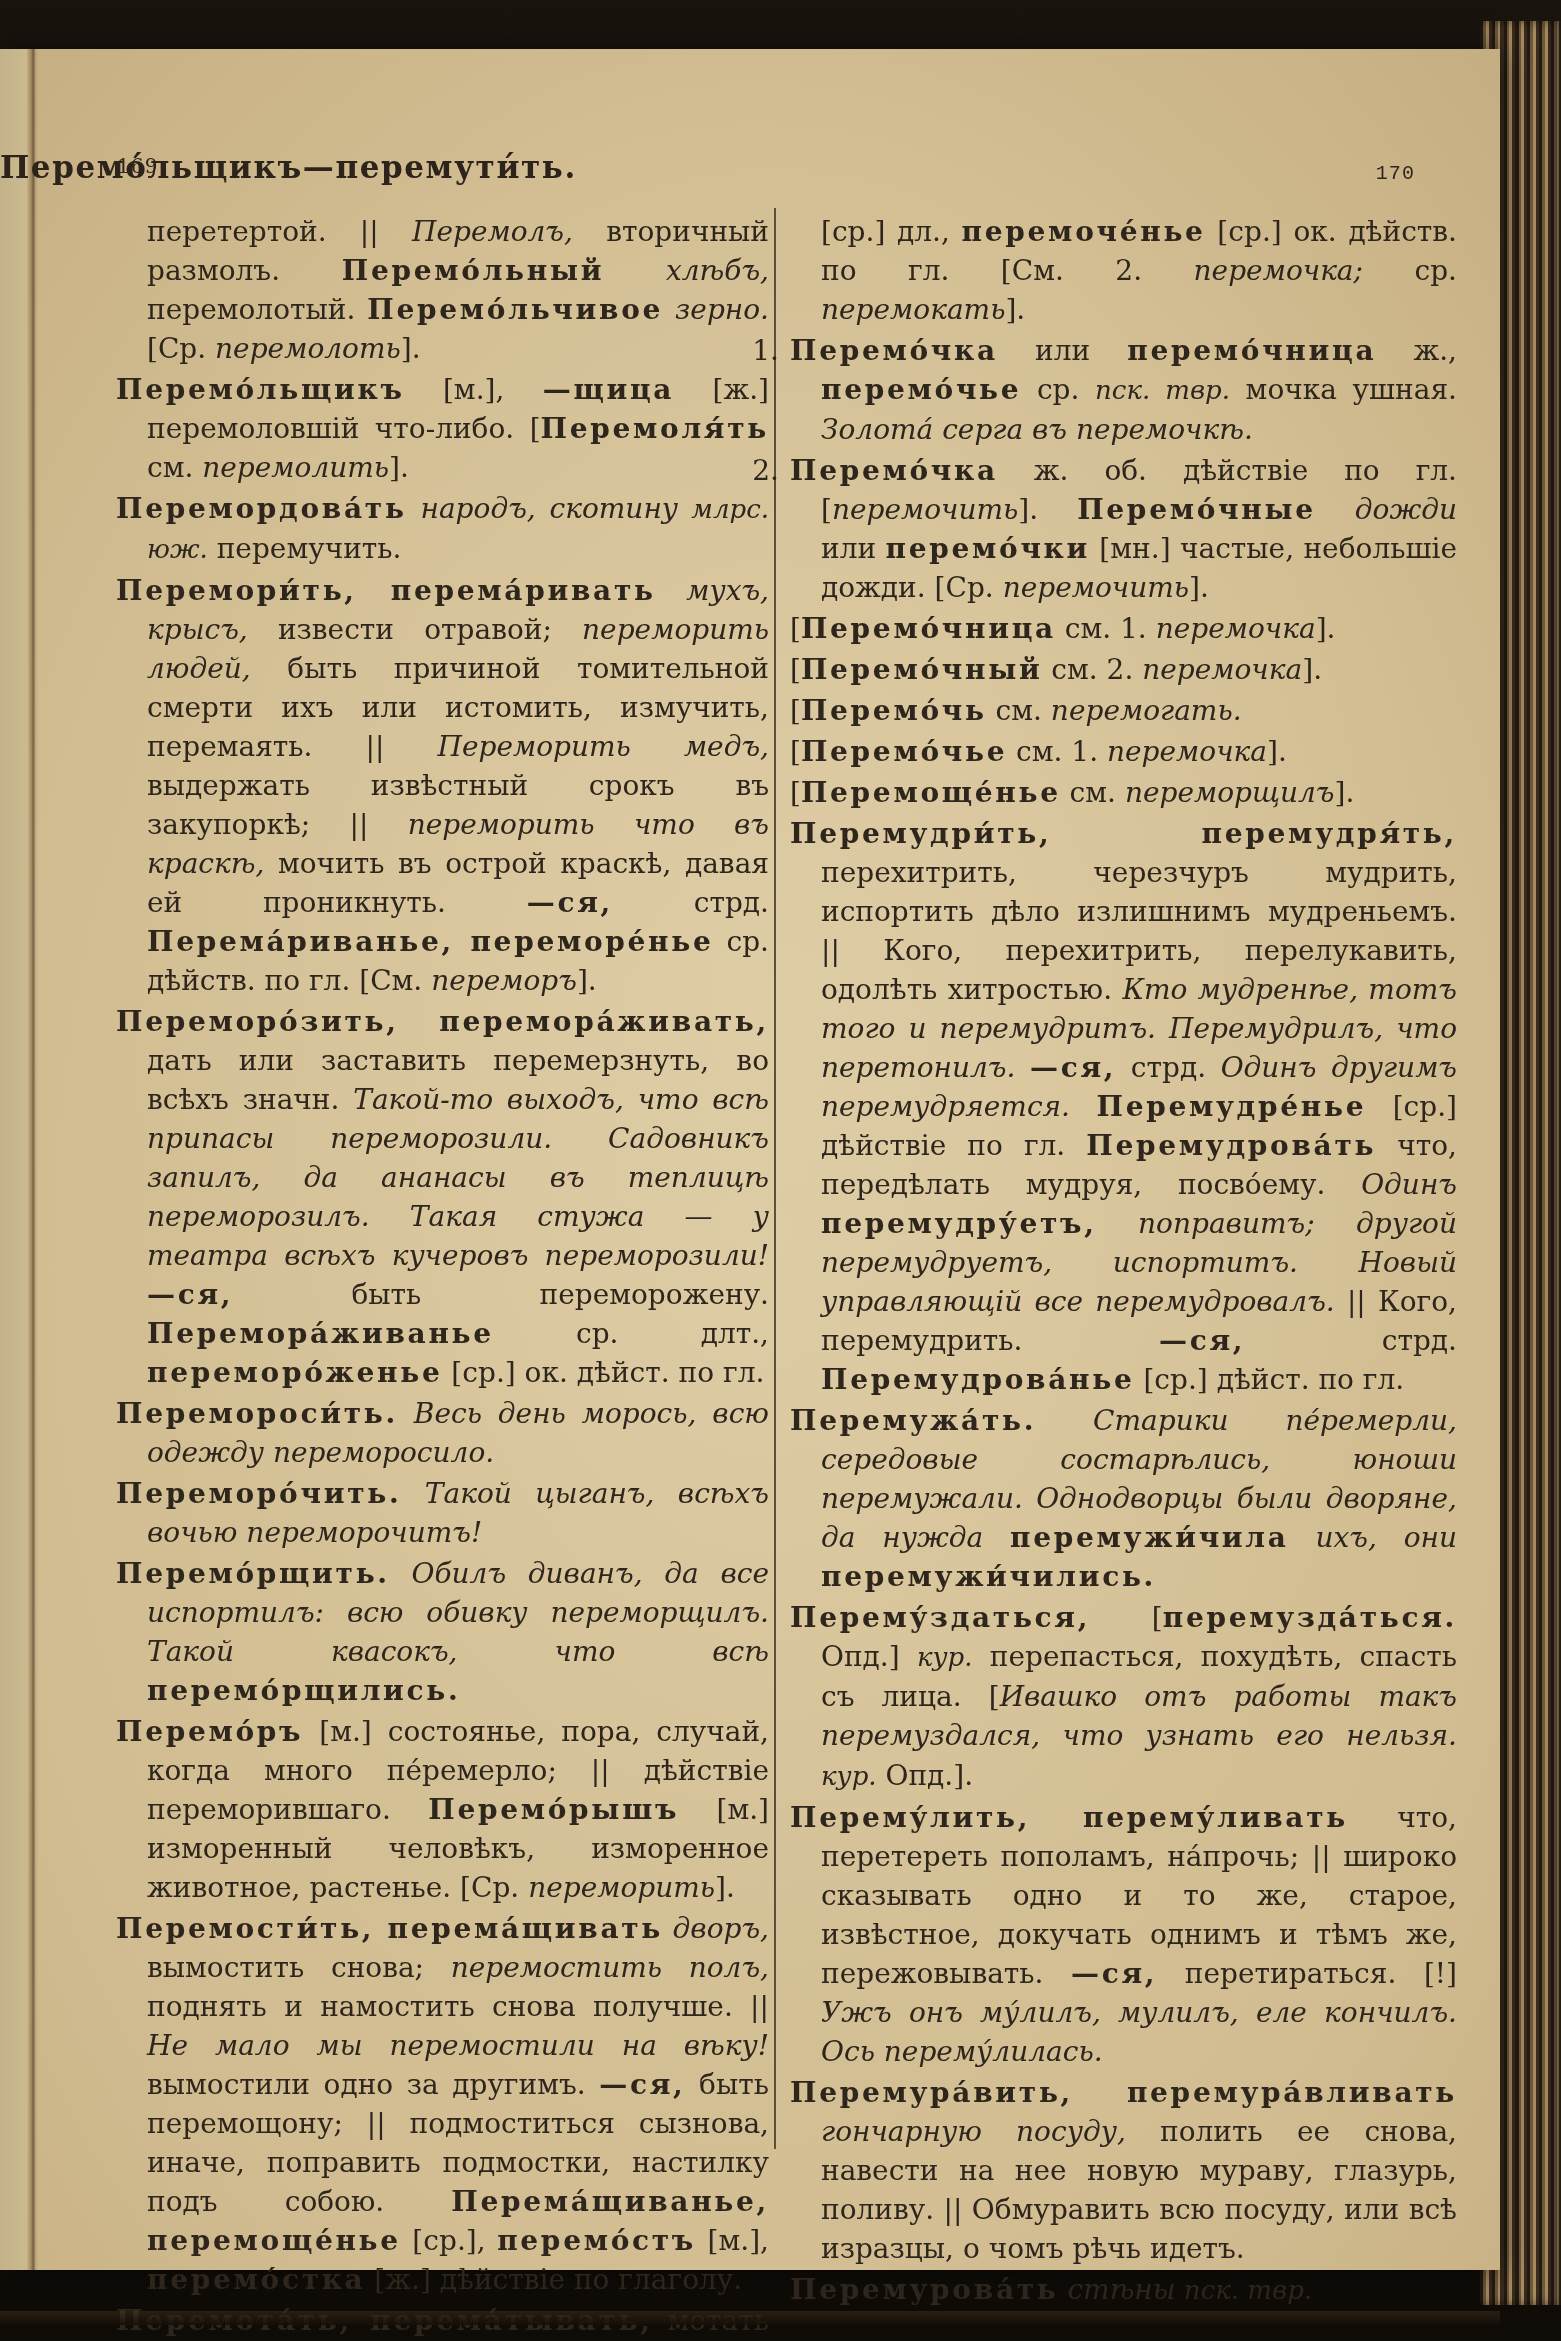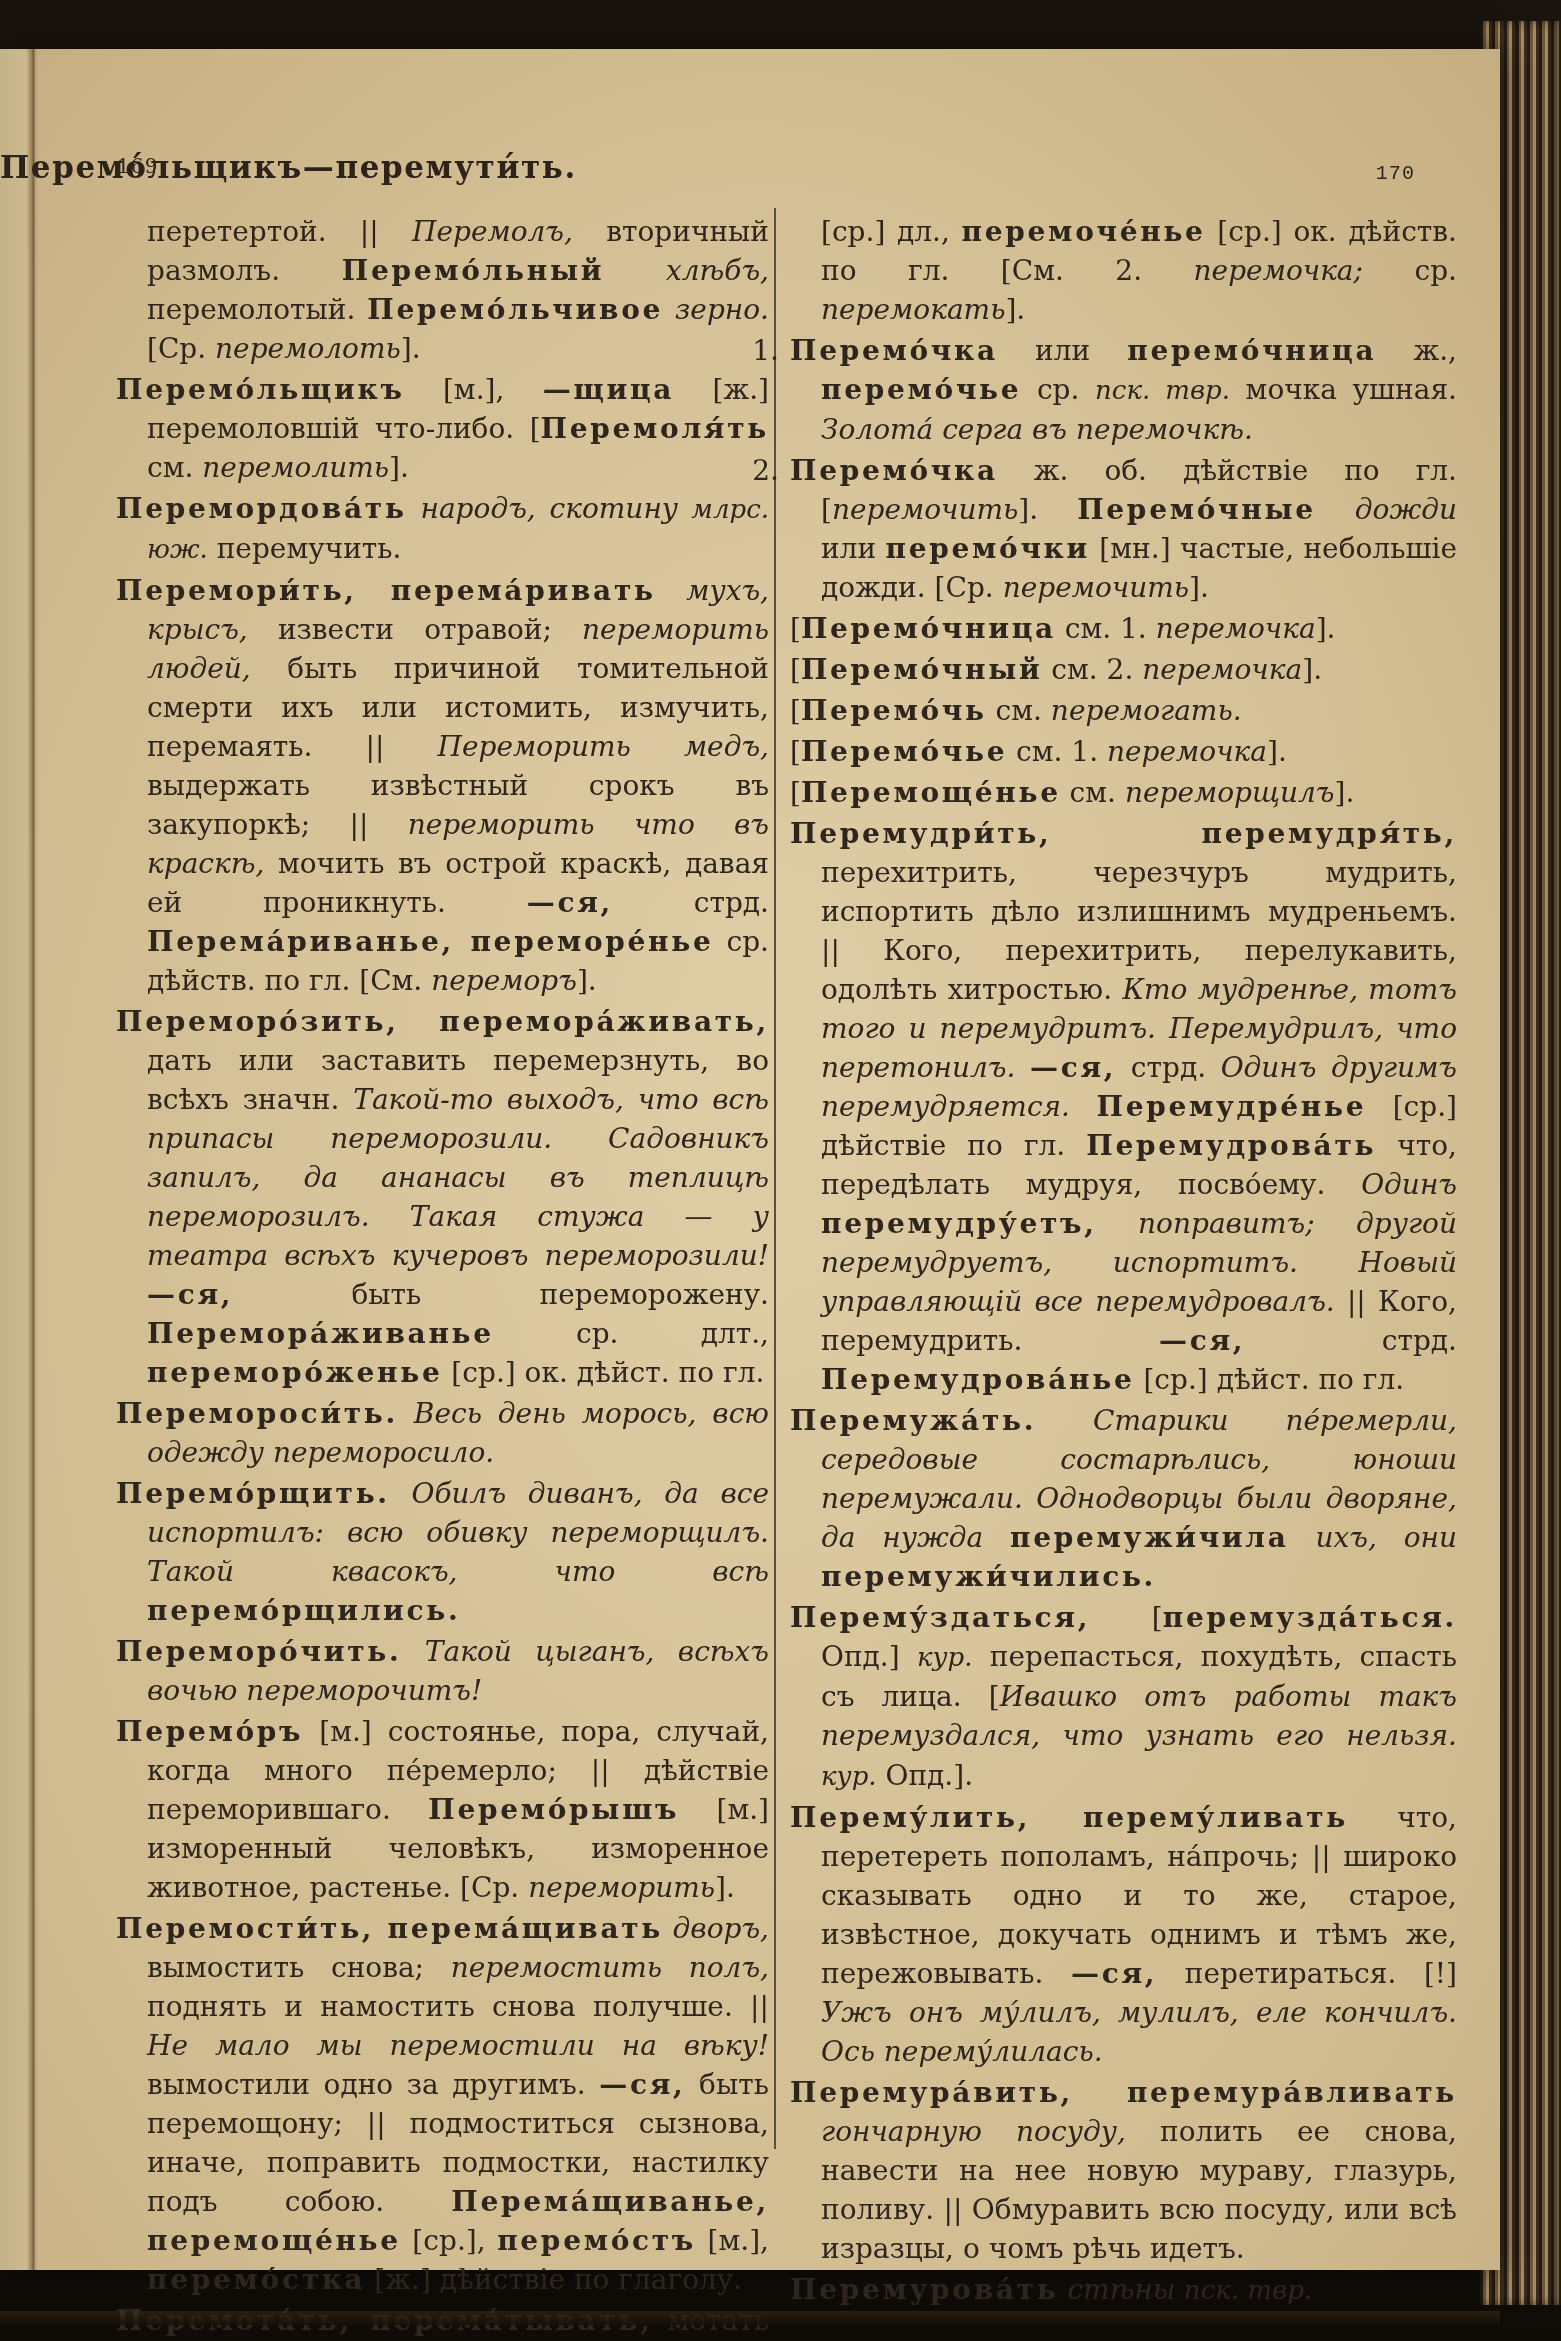--- a/index.html
+++ b/index.html
@@ -85,22 +85,22 @@
 
   <div class="column-rule"></div>
 
   <div class="column left">
       <div class="entry cont"><span class="p">перетертой. || </span><span class="i">Перемолъ,</span><span class="p"> вторичный размолъ. </span><span class="b">Перемо́льный</span><span class="i"> хлѣбъ,</span><span class="p"> перемолотый. </span><span class="b">Перемо́льчивое</span><span class="i"> зерно.</span><span class="p"> [Ср. </span><span class="i">перемолоть</span><span class="p">].</span></div>
       <div class="entry"><span class="b">Перемо́льщикъ</span><span class="p"> [м.], </span><span class="b">—щица</span><span class="p"> [ж.] перемоловшій что-либо. [</span><span class="b">Перемоля́ть</span><span class="p"> см. </span><span class="i">перемолить</span><span class="p">].</span></div>
       <div class="entry"><span class="b">Перемордова́ть</span><span class="i"> народъ, скотину</span><span class="a"> млрс. юж.</span><span class="p"> перемучить.</span></div>
       <div class="entry"><span class="b">Перемори́ть, перема́ривать</span><span class="i"> мухъ, крысъ,</span><span class="p"> извести отравой; </span><span class="i">переморить людей,</span><span class="p"> быть причиной томительной смерти ихъ или истомить, измучить, перемаять. || </span><span class="i">Переморить медъ,</span><span class="p"> выдержать извѣстный срокъ въ закупоркѣ; || </span><span class="i">переморить что въ краскѣ,</span><span class="p"> мочить въ острой краскѣ, давая ей проникнуть. </span><span class="b">—ся,</span><span class="p"> стрд. </span><span class="b">Перема́риванье, переморе́нье</span><span class="p"> ср. дѣйств. по гл. [См. </span><span class="i">переморъ</span><span class="p">].</span></div>
       <div class="entry"><span class="b">Переморо́зить, перемора́живать,</span><span class="p"> дать или заставить перемерзнуть, во всѣхъ значн. </span><span class="i">Такой-то выходъ, что всѣ припасы переморозили. Садовникъ запилъ, да ананасы въ теплицѣ переморозилъ. Такая стужа — у театра всѣхъ кучеровъ переморозили!</span><span class="p"> </span><span class="b">—ся,</span><span class="p"> быть переморожену. </span><span class="b">Перемора́живанье</span><span class="p"> ср. длт., </span><span class="b">переморо́женье</span><span class="p"> [ср.] ок. дѣйст. по гл.</span></div>
       <div class="entry"><span class="b">Перемороси́ть.</span><span class="i"> Весь день морось, всю одежду переморосило.</span></div>
+      <div class="entry"><span class="b">Переморо́чить.</span><span class="i"> Такой цыганъ, всѣхъ вочью переморочитъ!</span></div>
       <div class="entry"><span class="b">Перемо́рщить.</span><span class="i"> Обилъ диванъ, да все испортилъ: всю обивку переморщилъ. Такой квасокъ, что всѣ </span><span class="b">перемо́рщились.</span></div>
-      <div class="entry"><span class="b">Переморо́чить.</span><span class="i"> Такой цыганъ, всѣхъ вочью переморочитъ!</span></div>
       <div class="entry"><span class="b">Перемо́ръ</span><span class="p"> [м.] состоянье, пора, случай, когда много пе́ремерло; || дѣйствіе переморившаго. </span><span class="b">Перемо́рышъ</span><span class="p"> [м.] изморенный человѣкъ, изморенное животное, растенье. [Ср. </span><span class="i">переморить</span><span class="p">].</span></div>
       <div class="entry"><span class="b">Перемости́ть, перема́щивать</span><span class="i"> дворъ,</span><span class="p"> вымостить снова; </span><span class="i">перемостить полъ,</span><span class="p"> поднять и намостить снова получше. || </span><span class="i">Не мало мы перемостили на вѣку!</span><span class="p"> вымостили одно за другимъ. </span><span class="b">—ся,</span><span class="p"> быть перемощону; || подмоститься сызнова, иначе, поправить подмостки, настилку подъ собою. </span><span class="b">Перема́щиванье, перемоще́нье</span><span class="p"> [ср.], </span><span class="b">перемо́стъ</span><span class="p"> [м.], </span><span class="b">перемо́стка</span><span class="p"> [ж.] дѣйствіе по глаголу.</span></div>
       <div class="entry"><span class="b">Перемота́ть, перема́тывать,</span><span class="p"> мотать съ клубка на клубокъ, мотать сызнова, иначе. || Смотать все, о чомъ рѣчь идетъ. || </span><span class="p"> </span></div>
     </div>
   <div class="column right">
       <div class="entry cont"><span class="p">[ср.] дл., </span><span class="b">перемоче́нье</span><span class="p"> [ср.] ок. дѣйств. по гл. [См. 2. </span><span class="i">перемочка;</span><span class="p"> ср. </span><span class="i">перемокать</span><span class="p">].</span></div>
       <div class="entry"><span class="margin-num">1.</span><span class="b">Перемо́чка</span><span class="p"> или </span><span class="b">перемо́чница</span><span class="p"> ж., </span><span class="b">перемо́чье</span><span class="p"> ср. </span><span class="a">пск. твр.</span><span class="p"> мочка ушная. </span><span class="i">Золота́ серга въ перемочкѣ.</span></div>
       <div class="entry"><span class="margin-num">2.</span><span class="b">Перемо́чка</span><span class="p"> ж. об. дѣйствіе по гл. [</span><span class="i">перемочить</span><span class="p">]. </span><span class="b">Перемо́чные</span><span class="i"> дожди</span><span class="p"> или </span><span class="b">перемо́чки</span><span class="p"> [мн.] частые, небольшіе дожди. [Ср. </span><span class="i">перемочить</span><span class="p">].</span></div>
       <div class="entry"><span class="p">[</span><span class="b">Перемо́чница</span><span class="p"> см. 1. </span><span class="i">перемочка</span><span class="p">].</span></div>
       <div class="entry"><span class="p">[</span><span class="b">Перемо́чный</span><span class="p"> см. 2. </span><span class="i">перемочка</span><span class="p">].</span></div>

